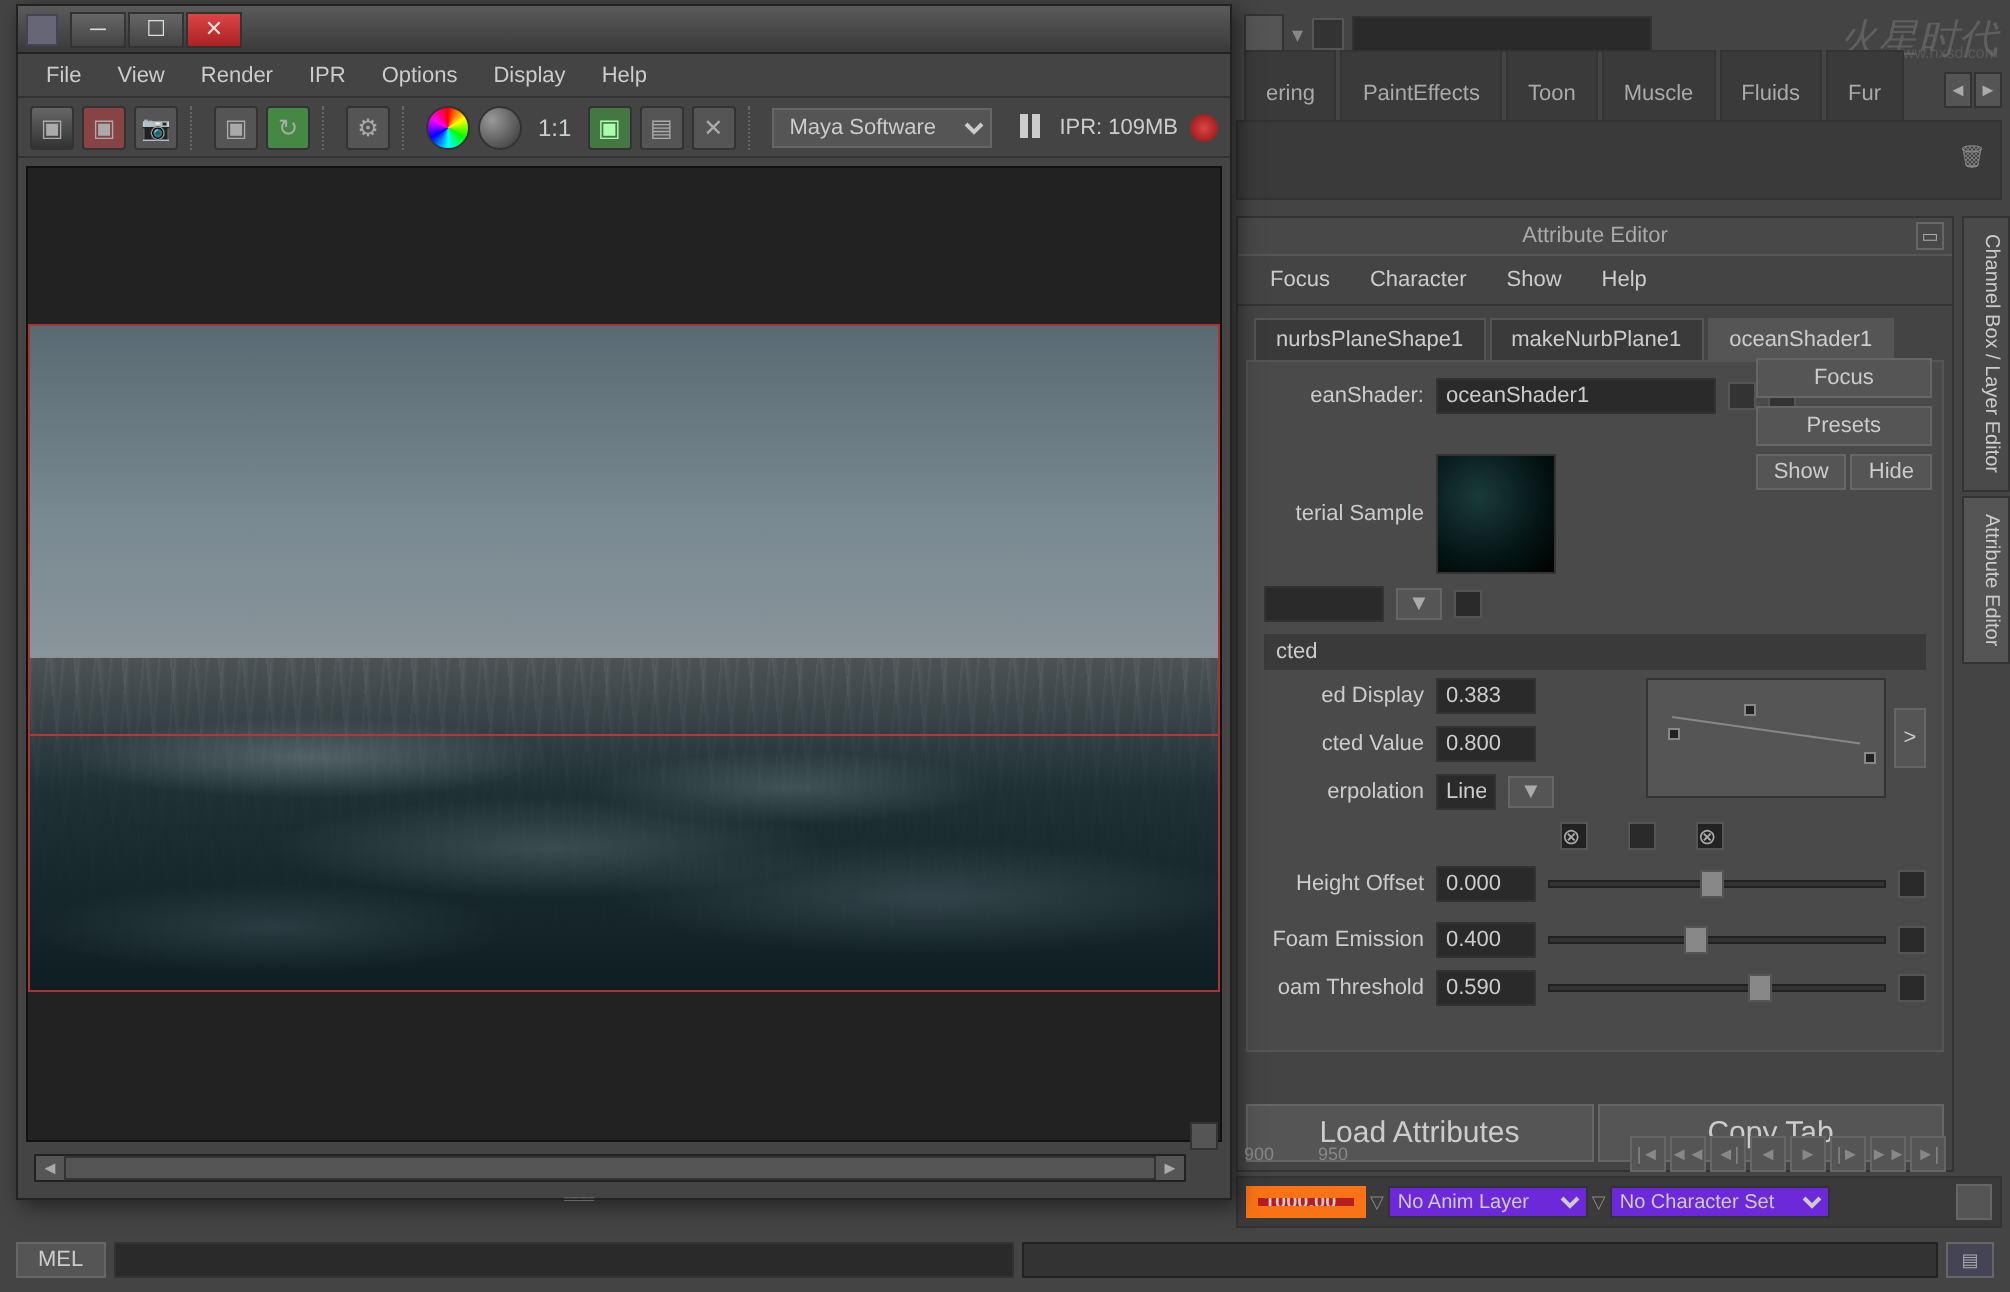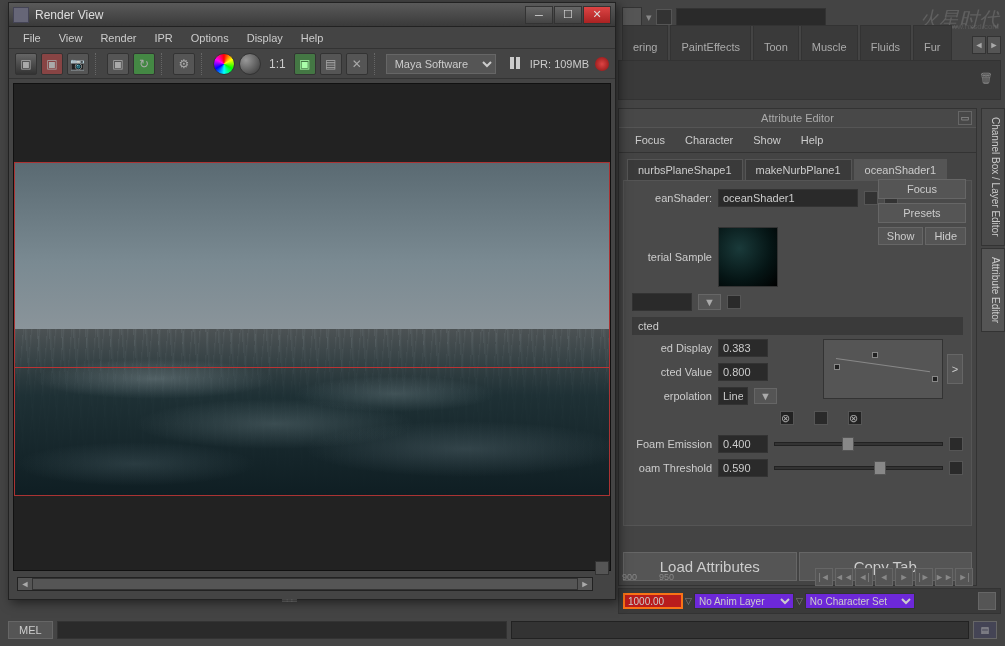--- a/index.html
+++ b/index.html
@@ -60,21 +60,21 @@
 .attr-footer { position: absolute; bottom: 4px; left: 4px; right: 4px; display: flex; gap: 2px; }
 .attr-footer button { flex: 1; background: #555; border: 1px solid #666; color: #ccc; padding: 5px; font-size: 15px; }
 
 
 .side-tabs { position: absolute; right: 0; top: 108px; width: 24px; display: flex; flex-direction: column; gap: 2px; }
 .side-tab { writing-mode: vertical-rl; background: #4a4a4a; border: 1px solid #333; padding: 8px 3px; color: #ccc; font-size: 10px; }
 .side-tab.active { background: #555; }
 
 
 .timeline { position: absolute; bottom: 32px; left: 618px; right: 4px; height: 26px; background: #3a3a3a; border: 1px solid #333; display: flex; align-items: center; gap: 2px; padding: 0 4px; }
-.timeline input { background: #b91c1c; border: 2px solid #f97316; color: #ccc; width: 60px; height: 16px; font-size: 10px; padding: 0 3px; }
+.timeline input { background: #b91c1c; border: 6px solid #f97316; color: #ccc; width: 60px; height: 16px; font-size: 10px; padding: 0 3px; font-weight: bold; }
 .timeline-btn { width: 18px; height: 18px; background: #555; border: 1px solid #666; display: flex; align-items: center; justify-content: center; font-size: 9px; }
 .timeline select { background: #6d28d9; border: 1px solid #333; color: #ccc; height: 16px; font-size: 10px; }
 
 
 .mel-bar { position: absolute; bottom: 6px; left: 8px; right: 8px; height: 20px; display: flex; align-items: center; gap: 4px; }
 .mel-label { background: #555; border: 1px solid #666; padding: 2px 10px; color: #ccc; font-size: 11px; }
 .mel-input { flex: 1; background: #2a2a2a; border: 1px solid #333; height: 18px; max-width: 450px; }
 .mel-output { flex: 1; background: #333; border: 1px solid #222; height: 18px; }
 
 
@@ -233,20 +233,28 @@
           </div>
           <div class="curve-btn">&gt;</div>
         </div>
       </div>
       <div class="attr-row" style="margin-left:148px;gap:20px">
         <span class="check-box" style="background:#222">⊗</span>
         <span class="check-box"></span>
         <span class="check-box" style="background:#222">⊗</span>
       </div>
 
+      <div class="attr-row" style="margin-top:8px">
+        <span class="attr-label">Height Offset</span>
+        <input class="attr-input" style="width: 50px;" value="0.000">
+        <div class="slider-track">
+            <div class="slider-thumb" style="left:45%"></div>
+          </div>
+        <span class="check-box"></span>
+      </div>
 
       <div class="attr-row" style="margin-top:10px">
         <span class="attr-label">Foam Emission</span>
         <input class="attr-input" style="width: 50px;" value="0.400">
         <div class="slider-track">
             <div class="slider-thumb" style="left:40%"></div>
           </div>
         <span class="check-box"></span>
       </div>
       <div class="attr-row">
@@ -297,21 +305,20 @@
     <span class="mel-label">MEL</span>
     <input class="mel-input" style="">
     <div class="mel-output"></div>
     <span class="timeline-btn" style="width:24px;background:#445">▤</span>
   </div>
 </div>
 
 <div class="render-window">
   <div class="title-bar">
     <span class="title-icon"></span>
-    <span class="title-text">Render View</span>
     <div class="win-btns">
       <span class="win-btn">─</span>
       <span class="win-btn">☐</span>
       <span class="win-btn close">✕</span>
     </div>
   </div>
 
   <div class="menu-bar">
     <span class="menu-item">File</span>
     <span class="menu-item">View</span>

